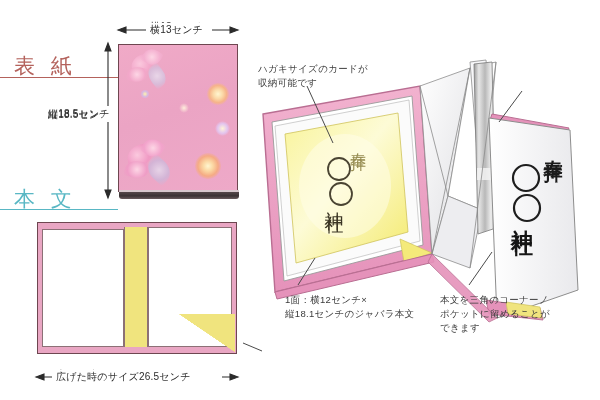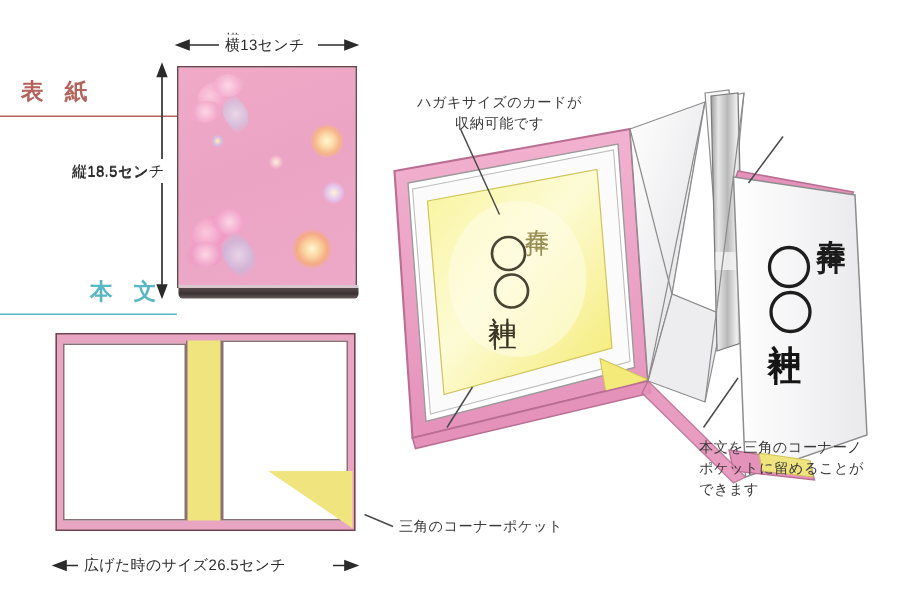--- a/index.html
+++ b/index.html
@@ -9,27 +9,27 @@
     background:#ffffff;
     font-family:"Liberation Sans","DejaVu Sans",sans-serif;
     overflow:hidden;
     position:relative;
   }
   #stage{position:absolute;inset:0;width:600px;height:400px;}
   .abs{position:absolute;}
 
   
   .sec-label{
-    font-size:15px;letter-spacing:5px;font-weight:700;
+    font-size:21px;letter-spacing:5px;font-weight:400;
     white-space:nowrap;
   }
   .sec-rule{height:1px;}
   #label-cover{color:#b4625c;}
   #rule-cover{background:#b4625c;}
-  #label-body{color:#59b7c4;margin-left:46px;}
+  #label-body{color:#59b7c4;}
   #rule-body{background:#59b7c4;}
 
   
   .anno{
     font-size:9.5px;color:#3a3a3a;line-height:1.45;
     white-space:pre-line;letter-spacing:.3px;
   }
   .dim-text{
     font-size:10px;color:#2b2b2b;white-space:nowrap;letter-spacing:.2px;
   }
@@ -105,21 +105,20 @@
   <div class="abs dim-text" style="left:48px;top:108px;">縦18.5センチ</div>
 
   <div class="abs" id="openbook">
     <div id="ob-leftpage"></div>
     <div id="ob-spine"></div>
     <div id="ob-rightpage"></div>
     <div id="ob-pocket"></div>
   </div>
 
   <div class="abs dim-text" style="left:56px;top:368px;">広げた時のサイズ26.5センチ</div>
-  <div class="abs anno" style="left:266px;top:345px;">三角のコーナーポケット</div>
 
   <svg class="overlay" viewBox="0 0 600 400">
     <defs>
       <linearGradient id="gPink" x1="0" y1="0" x2="0" y2="1">
         <stop offset="0%" stop-color="#f2b2cf"></stop>
           <stop offset="100%" stop-color="#e592ba"></stop>
       </linearGradient>
       <linearGradient id="gYellowCard" x1="0" y1="0" x2="1" y2="1">
         <stop offset="0%" stop-color="#f9f49a"></stop>
           <stop offset="45%" stop-color="#fdfbd6"></stop>
@@ -221,22 +220,24 @@
   <div class="abs dim-text" style="left:150px;top:23px;">横13センチ</div>
   <div class="abs dim-text" style="left:48px;top:107px;">縦18.5センチ</div>
   <div class="abs dim-text" style="left:56px;top:370px;">広げた時のサイズ26.5センチ</div>
 
   <div class="abs" style="left:347px;top:140px;writing-mode:vertical-rl;font-size:16px;color:#857a3a;font-family:'DejaVu Serif',serif;letter-spacing:3px;opacity:.85;">奉拝</div>
   <div class="abs" style="left:322px;top:196px;writing-mode:vertical-rl;font-size:19px;color:#3b3524;font-family:'DejaVu Serif',serif;letter-spacing:3px;">神社</div>
 
   <div class="abs" style="left:541px;top:145px;writing-mode:vertical-rl;font-size:19px;color:#1b1b1b;font-family:'DejaVu Serif',serif;letter-spacing:4px;font-weight:700;">奉拝</div>
   <div class="abs" style="left:508px;top:212px;writing-mode:vertical-rl;font-size:22px;color:#151515;font-family:'DejaVu Serif',serif;letter-spacing:4px;font-weight:700;">神社</div>
 
-  <div class="abs anno" style="left:258px;top:62px;text-align:center;width:150px;">ハガキサイズのカードが
+  <div class="abs anno" style="left:258px;top:62px;width:150px;">ハガキサイズのカードが
 収納可能です</div>
 
-
-
-  <div class="abs anno" style="left:466px;top:293px;font-family:Liberation Serif, serif;">本文を三角のコーナーノ
+  <div class="abs anno" style="left:285px;top:293px;">1面：横12センチ×
+縦18.1センチのジャバラ本文</div>
+
+
+  <div class="abs anno" style="left:440px;top:293px;">本文を三角のコーナーノ
 ポケットに留めることが
 できます</div>
 
 </div>
 
 </body></html>

